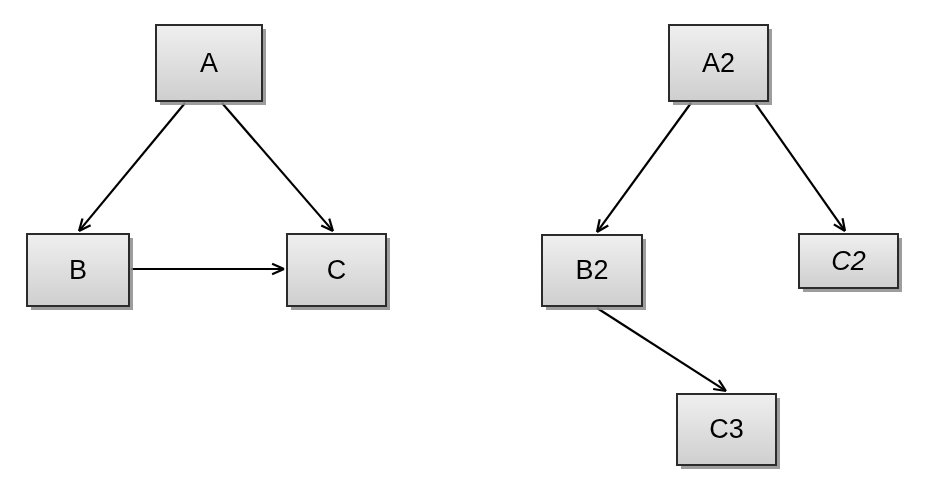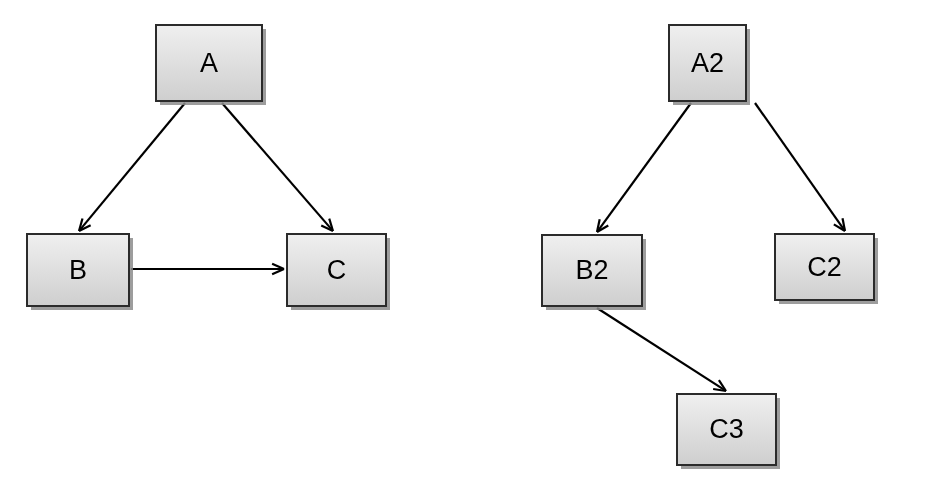--- a/index.html
+++ b/index.html
@@ -88,27 +88,27 @@
   <div id="node-layer">
       <div class="node" style="left: 155px; top: 24px; width: 108px; height: 78px; border-color: rgb(43, 43, 43); background: linear-gradient(rgb(239, 239, 239) 0%, rgb(207, 207, 207) 100%);">
         <span class="node-label" style="color: rgb(0, 0, 0);">A</span>
       </div>
       <div class="node" style="left: 26px; top: 233px; width: 104px; height: 74px; border-color: rgb(43, 43, 43); background: linear-gradient(rgb(239, 239, 239) 0%, rgb(207, 207, 207) 100%);">
         <span class="node-label" style="color: rgb(0, 0, 0);">B</span>
       </div>
       <div class="node" style="left: 286px; top: 233px; width: 101px; height: 74px; border-color: rgb(43, 43, 43); background: linear-gradient(rgb(239, 239, 239) 0%, rgb(207, 207, 207) 100%);">
         <span class="node-label" style="color: rgb(0, 0, 0);">C</span>
       </div>
-      <div class="node" style="left: 668px; top: 24px; width: 79px; height: 78px; border-color: rgb(43, 43, 43); background: linear-gradient(rgb(239, 239, 239) 0%, rgb(207, 207, 207) 100%);">
+      <div class="node" style="left: 668px; top: 24px; width: 101px; height: 78px; border-color: rgb(43, 43, 43); background: linear-gradient(rgb(239, 239, 239) 0%, rgb(207, 207, 207) 100%);">
         <span class="node-label" style="color: rgb(0, 0, 0);">A2</span>
       </div>
       <div class="node" style="left: 541px; top: 234px; width: 102px; height: 73px; border-color: rgb(43, 43, 43); background: linear-gradient(rgb(239, 239, 239) 0%, rgb(207, 207, 207) 100%);">
         <span class="node-label" style="color: rgb(0, 0, 0);">B2</span>
       </div>
-      <div class="node" style="left: 774px; top: 233px; width: 101px; height: 68px; border-color: rgb(43, 43, 43); background: linear-gradient(rgb(239, 239, 239) 0%, rgb(207, 207, 207) 100%);">
+      <div class="node" style="left: 798px; top: 233px; width: 101px; height: 56px; border-color: rgb(43, 43, 43); background: linear-gradient(rgb(239, 239, 239) 0%, rgb(207, 207, 207) 100%); font-style: italic;">
         <span class="node-label" style="color: rgb(0, 0, 0);">C2</span>
       </div>
       <div class="node" style="left: 676px; top: 393px; width: 101px; height: 73px; border-color: rgb(43, 43, 43); background: linear-gradient(rgb(239, 239, 239) 0%, rgb(207, 207, 207) 100%); justify-content: center;">
         <span class="node-label" style="color: rgb(0, 0, 0);">C3</span>
       </div>
     </div>
 
 </div>
 
 </body></html>

